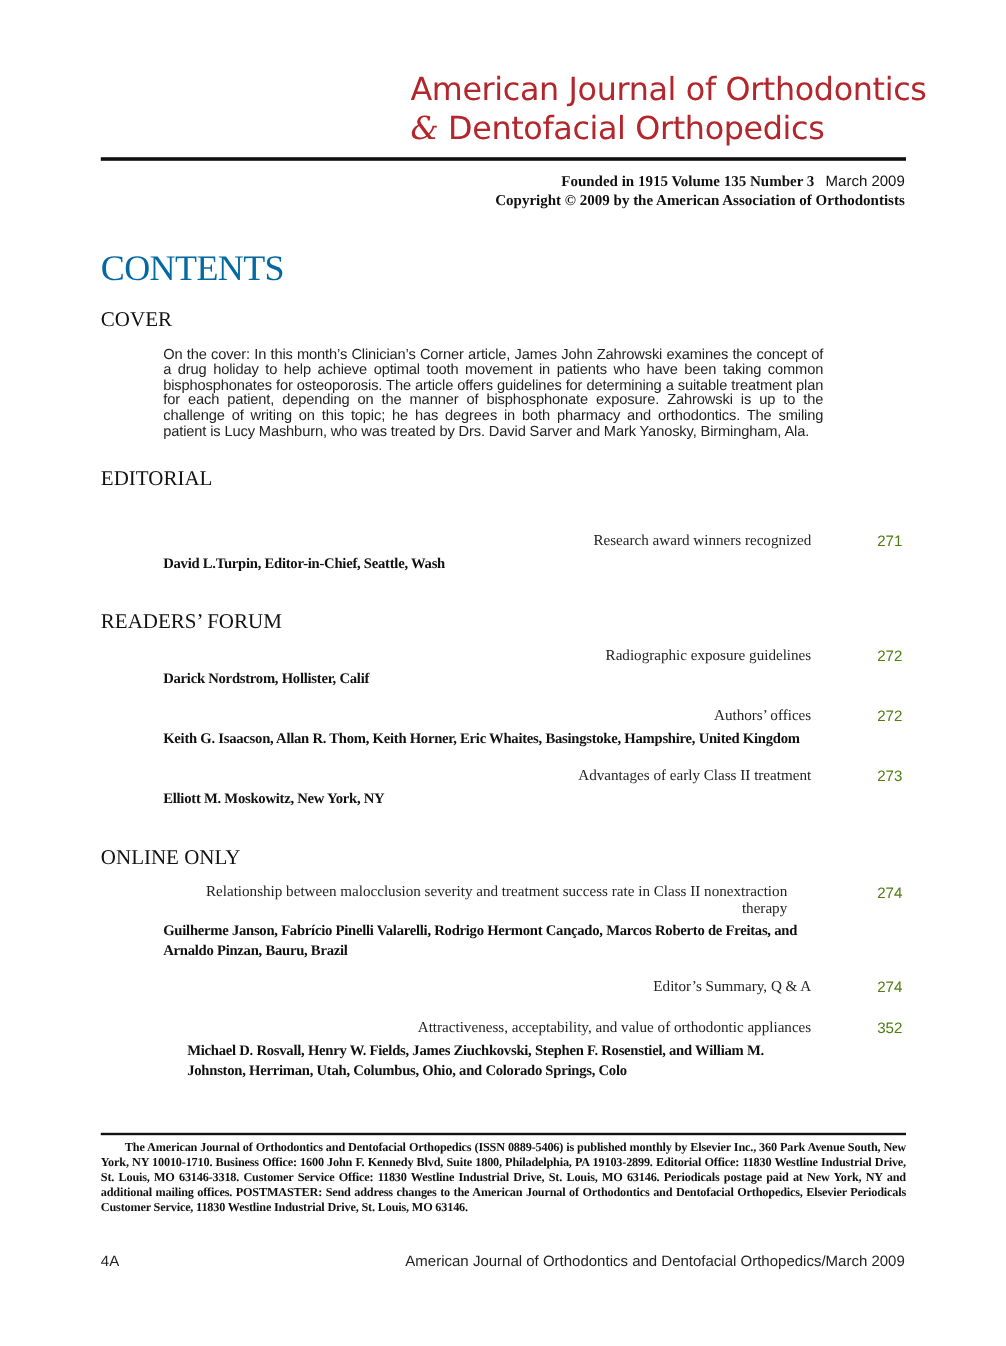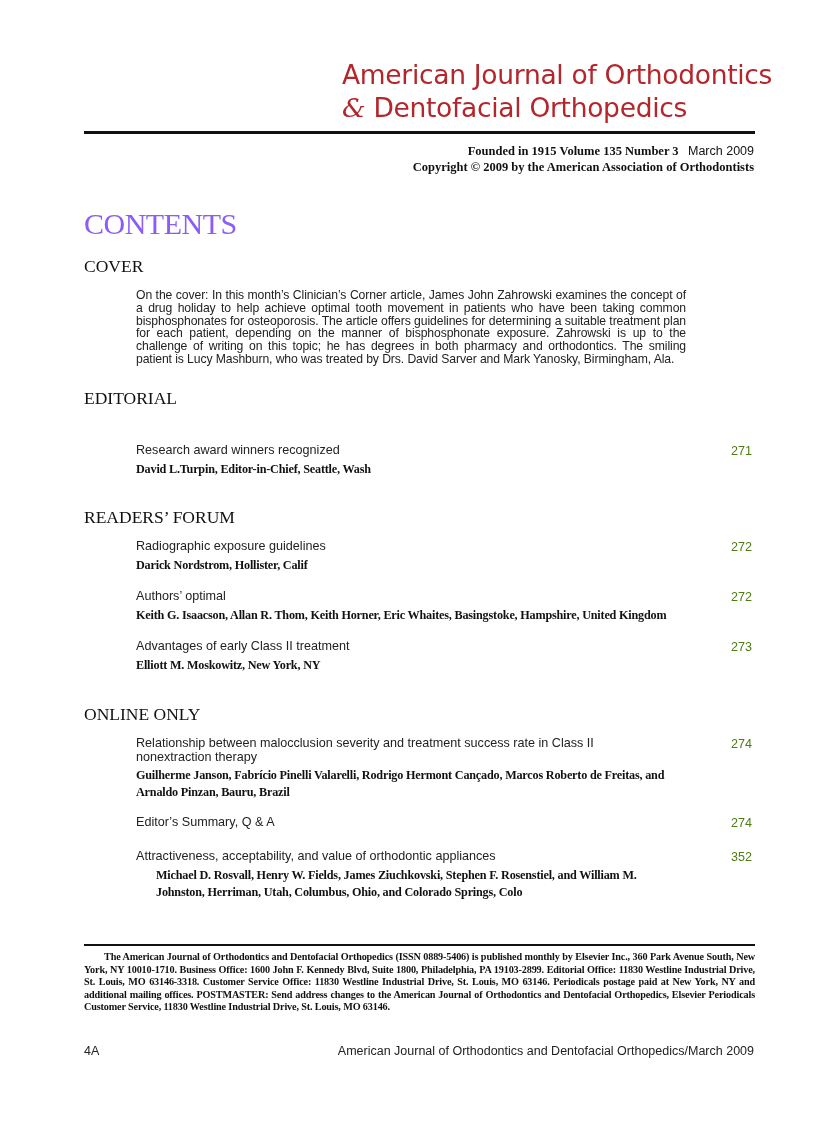--- a/index.html
+++ b/index.html
@@ -3,25 +3,25 @@
   <meta charset="utf-8">
   <style>
     html, body { margin: 0; padding: 0; background: #ffffff; }
     body { width: 838px; height: 1122px; position: relative; overflow: hidden; color: #111; }
     .abs { position: absolute; }
     .masthead { left: 342px; top: 58px; color: #b3262b; font-family: "DejaVu Sans", sans-serif; font-size: 26.5px; line-height: 33px; letter-spacing: -0.3px; white-space: nowrap; }
     .masthead .amp { font-family: "DejaVu Serif", serif; font-style: italic; }
     .rule-top { left: 84px; top: 131px; width: 671px; height: 3px; background: #111; }
     .founded { right: 84px; top: 143px; text-align: right; font-family: "Liberation Serif", serif; font-size: 12.5px; line-height: 16px; font-weight: bold; }
     .founded .date { font-family: "Liberation Sans", sans-serif; font-weight: normal; }
-    .contents-title { left: 84px; top: 207px; font-family: "Liberation Serif", serif; font-size: 30px; color: #8b5cf6; letter-spacing: -0.5px; }
+    .contents-title { left: 84px; top: 207px; font-family: "Liberation Serif", serif; font-size: 30px; color: #0369a1; letter-spacing: -0.5px; }
     .section-head { left: 84px; font-family: "Liberation Serif", serif; font-size: 17.5px; color: #111; }
     .cover-text { left: 136px; top: 289px; width: 550px; font-family: "Liberation Sans", sans-serif; font-size: 12.2px; line-height: 12.8px; color: #222; text-align: justify; letter-spacing: -0.1px; }
     .entry { left: 136px; width: 620px; }
-    .entry .title { font-family: Liberation Sans, sans-serif; font-size: 12.6px; line-height: 13.6px; color: #222; width: 540px; }
+    .entry .title { font-family: Liberation Serif, serif; font-size: 12.6px; line-height: 13.6px; color: #222; width: 540px; text-align: right; }
     .entry .authors { font-family: "Liberation Serif", serif; font-size: 12.2px; line-height: 17px; font-weight: bold; color: #111; margin-top: 3px; letter-spacing: -0.2px; width: 560px; }
     .entry .page { position: absolute; right: 4px; top: 0; font-family: "Liberation Sans", sans-serif; font-size: 12.6px; color: #4d7c0f; }
     .rule-bottom { left: 84px; top: 944px; width: 671px; height: 1.5px; background: #111; }
     .pub-info { left: 84px; top: 951px; width: 671px; font-family: "Liberation Serif", serif; font-size: 10.2px; line-height: 12.6px; font-weight: bold; text-align: justify; text-indent: 20px; color: #111; letter-spacing: -0.15px; }
     .folio { left: 84px; top: 1044px; font-family: "Liberation Sans", sans-serif; font-size: 12.5px; color: #222; }
     .running-foot { right: 84px; top: 1044px; font-family: "Liberation Sans", sans-serif; font-size: 12.5px; color: #222; }
   </style>
 </head>
 <body>
 
@@ -48,21 +48,21 @@
   <div class="page">271</div>
 </div>
 
 <div class="abs section-head" style="top:507px;">READERS’ FORUM</div>
 <div class="abs entry" style="top:540px;">
   <div class="title">Radiographic exposure guidelines</div>
   <div class="authors">Darick Nordstrom, Hollister, Calif</div>
   <div class="page">272</div>
 </div>
 <div class="abs entry" style="top:590px;">
-  <div class="title">Authors’ optimal</div>
+  <div class="title">Authors’ offices</div>
   <div class="authors" style="width:600px;">Keith G. Isaacson, Allan R. Thom, Keith Horner, Eric Whaites, Basingstoke, Hampshire, United Kingdom</div>
   <div class="page">272</div>
 </div>
 <div class="abs entry" style="top:640px;">
   <div class="title">Advantages of early Class II treatment</div>
   <div class="authors">Elliott M. Moskowitz, New York, NY</div>
   <div class="page">273</div>
 </div>
 
 <div class="abs section-head" style="top:704px;">ONLINE ONLY</div>

